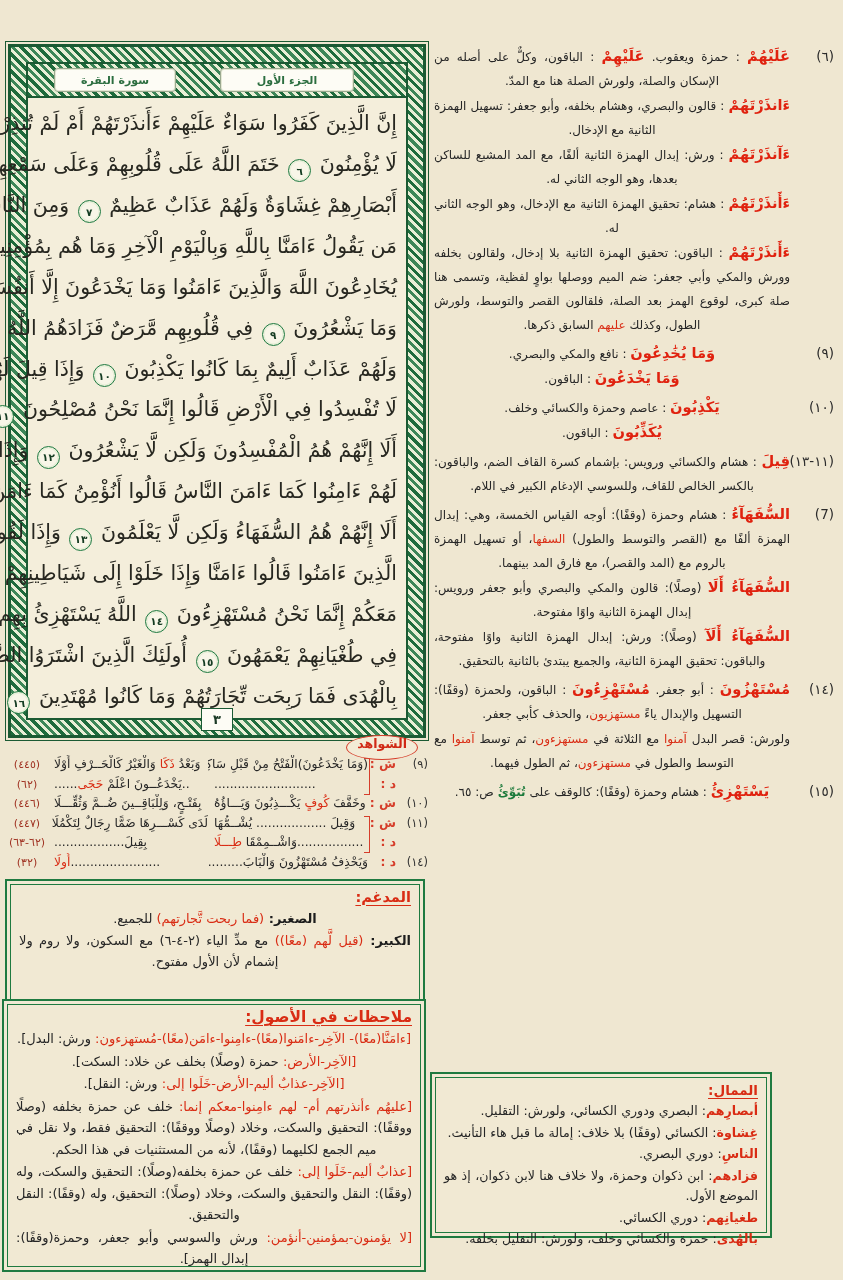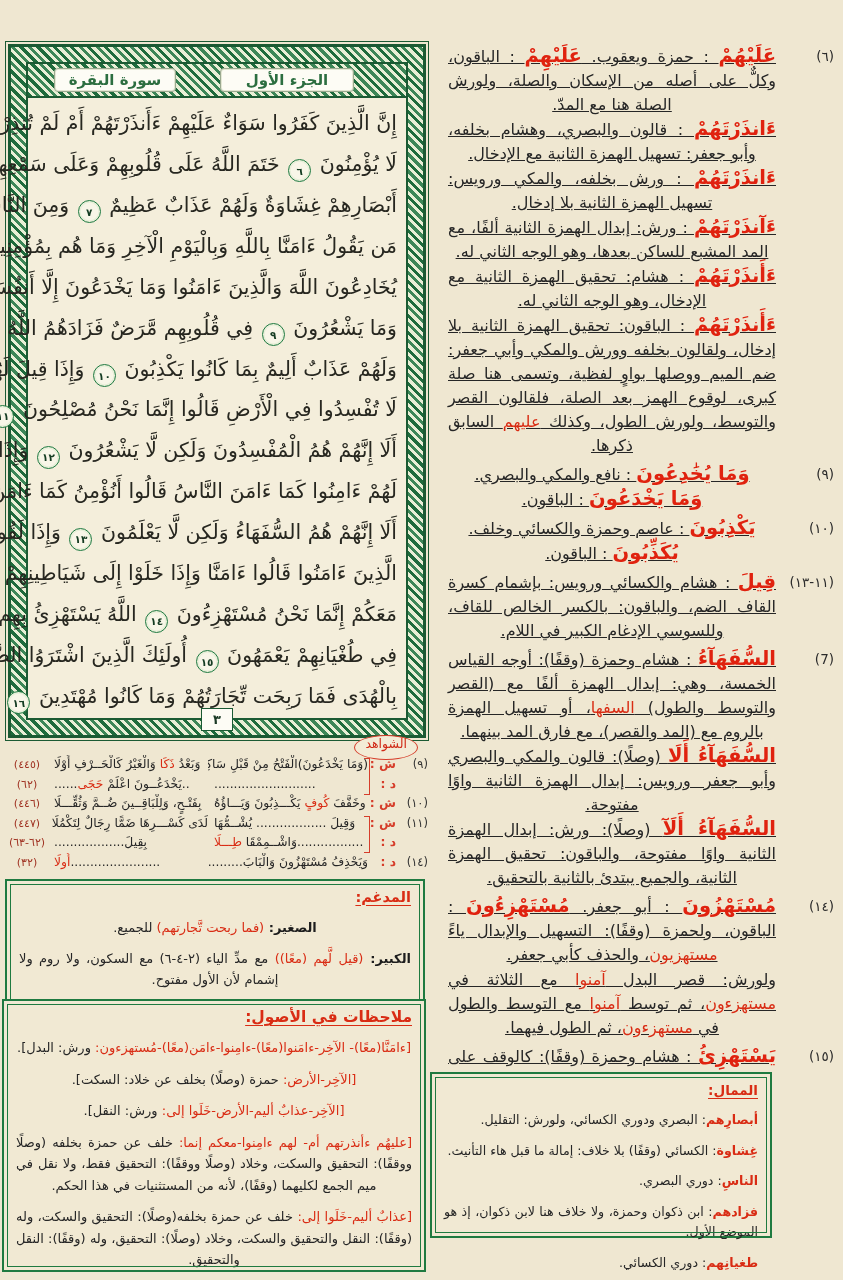--- a/index.html
+++ b/index.html
@@ -25,21 +25,21 @@
     border:2px solid #1b5a33;background:#f4eedb;
     display:flex;flex-direction:column;
   }
   .qheader{
     height:32px;flex:0 0 32px;position:relative;border-bottom:2px solid #1b5a33;
     background:repeating-linear-gradient(45deg,#1e6b3c 0 3px,#e9efd6 3px 6px,#3c8657 6px 9px,#e9efd6 9px 12px);
   }
   .cartouche{
     position:absolute;top:4px;height:22px;background:#fdfcf5;border:1px solid #9aa98f;
     border-radius:4px;display:flex;align-items:center;justify-content:center;
-    font-size:15px;font-weight:bold;color:#2c6e40;box-shadow:0 0 0 1px #e4e8d4 inset;
+    font-size:11px;font-weight:bold;color:#2c6e40;box-shadow:0 0 0 1px #e4e8d4 inset;
   }
   .cart-juz{right:52px;width:132px;}
   .cart-surah{left:26px;width:120px;}
   .qlines{flex:1;padding:5px 9px 2px;display:flex;flex-direction:column;justify-content:space-between;}
   .qline{
     font-size:20.5px;line-height:40px;white-space:nowrap;color:#272720;
     text-align:justify;text-align-last:justify;font-weight:500;letter-spacing:0;
   }
   .verse{
     display:inline-flex;align-items:center;justify-content:center;
@@ -52,21 +52,21 @@
     position:absolute;bottom:4px;left:50%;transform:translateX(-50%);
     width:30px;height:21px;background:#fdfcf5;border:1px solid #1b5a33;
     display:flex;align-items:center;justify-content:center;
     font-size:13px;font-weight:bold;color:#1b3a26;z-index:3;
   }
   
   .shawahid{position:absolute;left:6px;top:742px;width:422px;}
   .sh-label{
     position:absolute;top:-7px;right:10px;padding:0 10px 8px;
     border:1.3px solid #d63d2a;border-radius:50%;color:#d02915;
-    font-size:12.5px;font-weight:normal;background:#f3ebd6;z-index:2;
+    font-size:12.5px;font-weight:bold;background:#f3ebd6;z-index:2;
   }
   .sh-rows{position:relative;padding-top:13px;}
   .sh-row{
     display:grid;grid-template-columns:32px 28px 1fr 1fr 42px;
     align-items:baseline;font-size:12.3px;line-height:19.5px;color:#2a2a2a;
   }
   .sh-num{color:#333;font-size:11.5px;}
   .sh-marker{color:#d63d2a;font-weight:bold;}
   .sh-h{text-align:left;padding-left:6px;white-space:nowrap;overflow:hidden;}
   .sh-ref{color:#a03323;font-size:11px;text-align:center;}
@@ -82,33 +82,33 @@
     border:2.5px solid #1f7a40;outline:1px solid #1f7a40;outline-offset:-6px;
     padding:6px 12px 4px;
   }
   .box-mudgham{left:5px;top:879px;width:420px;height:149px;}
   .box-mulahazat{left:2px;top:999px;width:424px;height:273px;}
   .box-mumal{left:430px;top:1072px;width:342px;height:166px;}
   .box-title{
     color:#d92c14;font-weight:bold;font-size:14.5px;line-height:20px;
     text-decoration:underline;text-underline-offset:3px;
   }
-  .box-line{margin:10px 0;font-size:13px;line-height:21px;text-align:justify;text-align-last:right;}
+  .box-line{margin:1px 0;font-size:13px;line-height:21px;text-align:justify;text-align-last:right;}
   .box-line.center-last{text-align-last:center;}
   .box-mulahazat .box-line{font-size:13px;line-height:21.5px;}
   .box-mumal .box-line{font-size:12.6px;line-height:20.5px;}
   
   .commentary{
     position:absolute;left:434px;top:44px;width:402px;height:1026px;overflow:hidden;
   }
   .c-item{position:relative;padding-right:46px;margin-bottom:5px;}
   .c-num{position:absolute;right:2px;top:3px;font-size:13.5px;color:#2b2b2b;}
   .c-item p{
-    margin:1px 14px;font-size:16px;line-height:24px;color:#262626;
-    text-align:justify;text-align-last:center;text-decoration:underline;
+    margin:1px 0;font-size:12px;line-height:24px;color:#262626;
+    text-align:justify;text-align-last:center;
   }
   
   .seg-k{color:#262626;}
   .seg-r{color:#d92c14;}
   .seg-rb{color:#e0220f;font-weight:bold;font-size:1.22em;line-height:1;}
   .seg-g{color:#1b7a3a;font-weight:bold;}
   .seg-b{color:#1d1d1d;font-weight:bold;}
   .mumal-word{color:#d92c14;font-weight:bold;}
 </style>
 </head>
@@ -215,21 +215,20 @@
       <div class="box-line center-last"><span class="seg-r">[عذابٌ أليم-خَلَوا إلى:</span><span class="seg-k"> خلف عن حمزة بخلفه(وصلًا): التحقيق والسكت، وله (وقفًا): النقل والتحقيق والسكت، وخلاد (وصلًا): التحقيق، وله (وقفًا): النقل والتحقيق.</span></div>
       <div class="box-line center-last"><span class="seg-r">[لا يؤمنون-بمؤمنين-أنؤمن:</span><span class="seg-k"> ورش والسوسي وأبو جعفر، وحمزة(وقفًا): إبدال الهمز].</span></div>
     </div>
 </div>
 
 <div class="commentary" id="commentary-list">
     <div class="c-item">
       <span class="c-num">(٦)</span>
       <p><span class="seg-rb">عَلَيْهُمْ</span><span class="seg-k"> : حمزة ويعقوب. </span><span class="seg-rb">عَلَيْهِمْ</span><span class="seg-k"> : الباقون، وكلٌّ على أصله من الإسكان والصلة، ولورش الصلة هنا مع المدّ.</span></p>
       <p><span class="seg-rb">ءَانذَرْتَهُمْ</span><span class="seg-k"> : قالون والبصري، وهشام بخلفه، وأبو جعفر: تسهيل الهمزة الثانية مع الإدخال.</span></p>
-      <p><span class="seg-rb">ءَانذَرْتَهُمْ</span><span class="seg-k"> : ورش بخلفه، والمكي ورويس: تسهيل الهمزة الثانية بلا إدخال.</span></p>
       <p><span class="seg-rb">ءَآنذَرْتَهُمْ</span><span class="seg-k"> : ورش: إبدال الهمزة الثانية ألفًا، مع المد المشبع للساكن بعدها، وهو الوجه الثاني له.</span></p>
       <p><span class="seg-rb">ءَأَنذَرْتَهُمْ</span><span class="seg-k"> : هشام: تحقيق الهمزة الثانية مع الإدخال، وهو الوجه الثاني له.</span></p>
       <p><span class="seg-rb">ءَأَنذَرْتَهُمْ</span><span class="seg-k"> : الباقون: تحقيق الهمزة الثانية بلا إدخال، ولقالون بخلفه وورش والمكي وأبي جعفر: ضم الميم ووصلها بواوٍ لفظية، وتسمى هنا صلة كبرى، لوقوع الهمز بعد الصلة، فلقالون القصر والتوسط، ولورش الطول، وكذلك </span><span class="seg-r">عليهم</span><span class="seg-k"> السابق ذكرها.</span></p>
     </div>
     <div class="c-item">
       <span class="c-num">(٩)</span>
       <p><span class="seg-rb">وَمَا يُخَٰدِعُونَ</span><span class="seg-k"> : نافع والمكي والبصري.</span></p>
       <p><span class="seg-rb">وَمَا يَخْدَعُونَ</span><span class="seg-k"> : الباقون.</span></p>
     </div>
     <div class="c-item">

